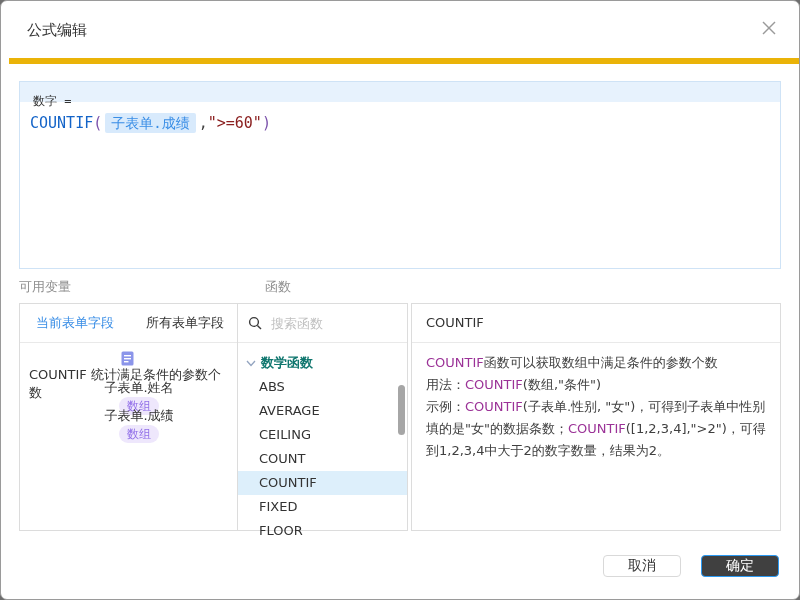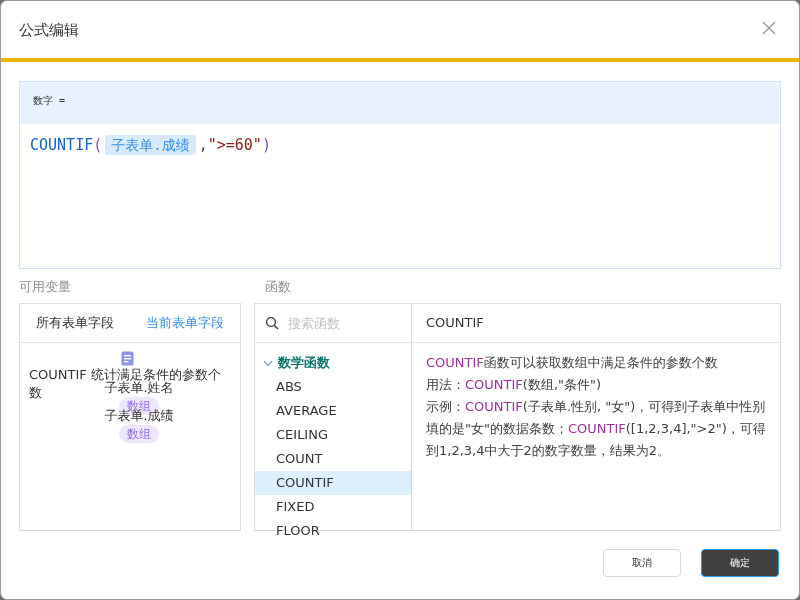--- a/index.html
+++ b/index.html
@@ -7,45 +7,45 @@
     width:800px;height:600px;position:relative;overflow:hidden;
     background:#6e6e6e;
     font-family:"DejaVu Sans","Liberation Sans",sans-serif;
     -webkit-font-smoothing:antialiased;
   }
   .dialog{
     position:absolute;inset:0;background:#ffffff;border-radius:7px;
     border:1px solid #9a9a9a;box-sizing:border-box;overflow:hidden;
   }
   
-  .dlg-header{position:absolute;left:0;top:0;right:0;height:57px;border-bottom:4px solid #eab308;}
+  .dlg-header{position:absolute;left:8px;top:0;right:0;height:57px;border-bottom:6px solid #eab308;}
   .dlg-title{position:absolute;left:18px;top:20px;font-size:15px;color:#333;}
   .close-btn{position:absolute;right:18px;top:17px;width:24px;height:24px;cursor:pointer;
     display:flex;align-items:center;justify-content:center;}
   
   .formula-box{position:absolute;left:18px;right:18px;top:80px;height:188px;
     border:1px solid #cfe3f6;box-sizing:border-box;background:#fff;}
-  .formula-target{height:42px;background:#e7f2fd;line-height:38px;padding-left:13px;
-    font-family:"DejaVu Sans Mono","Liberation Mono",monospace;font-size:10px;color:#333;}
+  .formula-target{height:20px;background:#e7f2fd;line-height:38px;padding-left:13px;
+    font-family:"DejaVu Sans Mono","Liberation Mono",monospace;font-size:12px;color:#333;}
   .formula-code{padding:12px 10px;font-family:"DejaVu Sans Mono","Liberation Mono",monospace;
     font-size:15px;color:#333;}
   .tok-fn{color:#1464c8;}
   .tok-paren{color:#7b52ab;}
   .tok-field{background:#d8eafc;color:#3a8ee6;padding:2px 6px;border-radius:2px;margin:0 3px;font-size:14px;}
   .tok-comma{color:#444;}
   .tok-str{color:#8b2020;}
   
   .sec-label{position:absolute;top:277px;font-size:13px;color:#8f8f8f;}
   .sec-label.vars{left:18px;text-align:center;}
   .sec-label.fns{left:256px;margin-left:8px;}
   
   .panel{position:absolute;top:302px;height:228px;border:1px solid #dcdcdc;
     box-sizing:border-box;background:#fff;}
   .panel-vars{left:18px;width:222px;}
-  .panel-fns{left:253px;width:171px;}
+  .panel-fns{left:236px;width:171px;}
   .panel-detail{left:410px;right:18px;}
   
   .tabs{display:flex;height:38px;border-bottom:1px solid #e9e9e9;}
   .tab{flex:1;display:flex;align-items:center;justify-content:center;
     font-size:13px;color:#333;cursor:pointer;}
   .tab.active{color:#3a8ee6;}
   
   .tree{padding-top:8px;}
   .tree-row{display:flex;align-items:center;height:28px;padding:0 9px;font-size:13px;color:#333;cursor:pointer;flex-direction:column;}
   .tree-row .doc-ic{margin-right:6px;flex:none;display:flex;}
@@ -66,21 +66,21 @@
   .scroll-thumb{position:absolute;right:2px;top:42px;width:7px;height:50px;
     background:#a6a6a6;border-radius:4px;}
   
   .detail-header{height:38px;line-height:38px;padding-left:14px;border-bottom:1px solid #e9e9e9;
     font-size:13px;color:#333;}
   .detail-body{padding:9px 14px;font-size:13px;line-height:22px;color:#404040;}
   .detail-body p{margin:0;}
   .fn-purple{color:#9b3297;}
   
   .footer{position:absolute;right:20px;bottom:22px;display:flex;}
-  .btn{width:78px;height:28px;border-radius:4px;font-size:10px;display:flex;
+  .btn{width:78px;height:22px;border-radius:4px;font-size:14px;display:flex;
     align-items:center;justify-content:center;cursor:pointer;box-sizing:border-box;
     font-family:"DejaVu Sans","Liberation Sans",sans-serif;}
   .btn-cancel{background:#fff;border:1px solid #d9d9d9;color:#333;margin-right:20px;}
   .btn-confirm{background:#404040;border:1px solid #2b9af3;color:#fff;}
 </style>
 </head>
 <body>
 
 <div class="dialog">
 
@@ -101,22 +101,22 @@
     <div class="formula-code">
       <span class="tok-fn">COUNTIF</span><span class="tok-paren">(</span><span class="tok-field">子表单.成绩</span><span class="tok-comma">,</span><span class="tok-str">"&gt;=60"</span><span class="tok-paren">)</span>
     </div>
   </div>
 
   <div class="sec-label vars">可用变量</div>
   <div class="sec-label fns">函数</div>
 
   <div class="panel panel-vars">
     <div class="tabs">
+      <div class="tab active">当前表单字段</div>
       <div class="tab">所有表单字段</div>
-      <div class="tab active">当前表单字段</div>
     </div>
     <div class="tree">
       <div class="tree-row">
         <span class="doc-ic">
           <svg width="13" height="15" viewBox="0 0 13 15">
             <rect x="0.5" y="0.5" width="12" height="14" rx="1.5" fill="#8b95ea"></rect>
             <rect x="3" y="4" width="7" height="1.4" fill="#ffffff"></rect>
             <rect x="3" y="7" width="7" height="1.4" fill="#ffffff"></rect>
             <rect x="3" y="10" width="4.5" height="1.4" fill="#ffffff"></rect>
           </svg>

